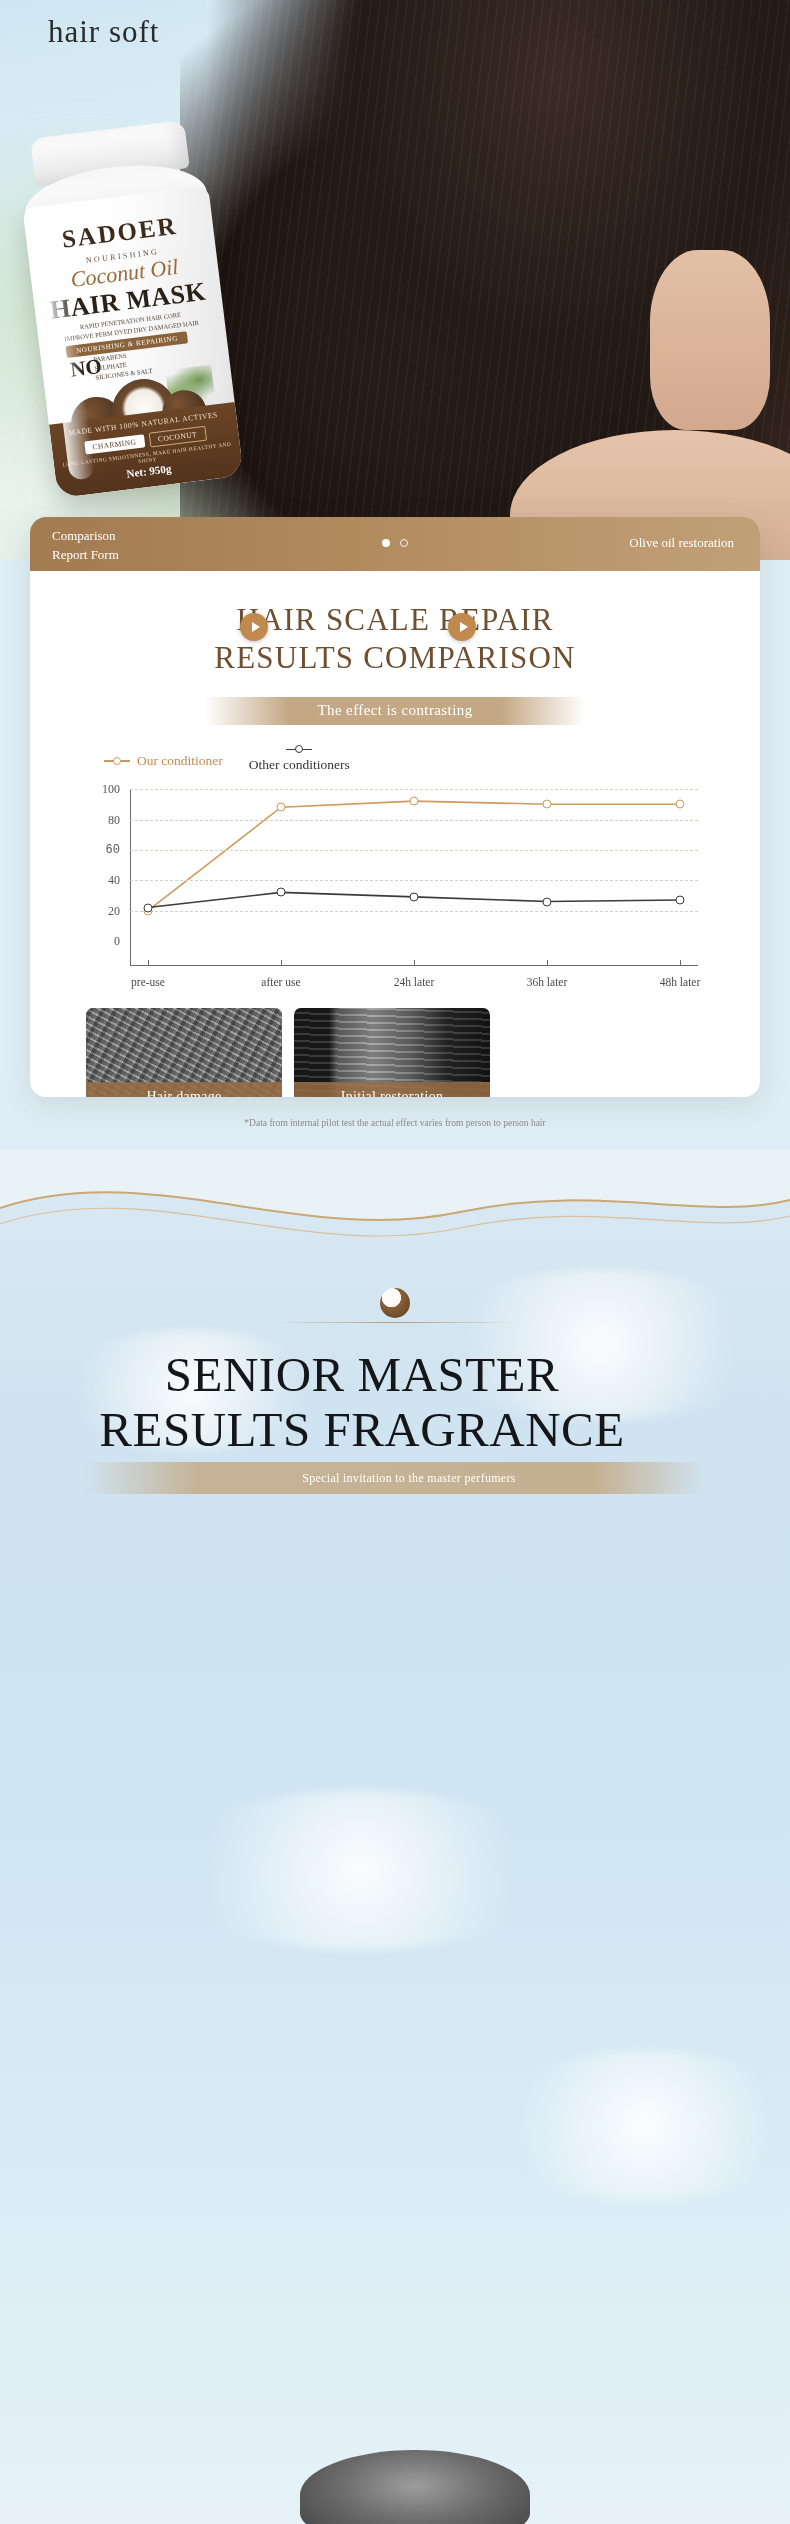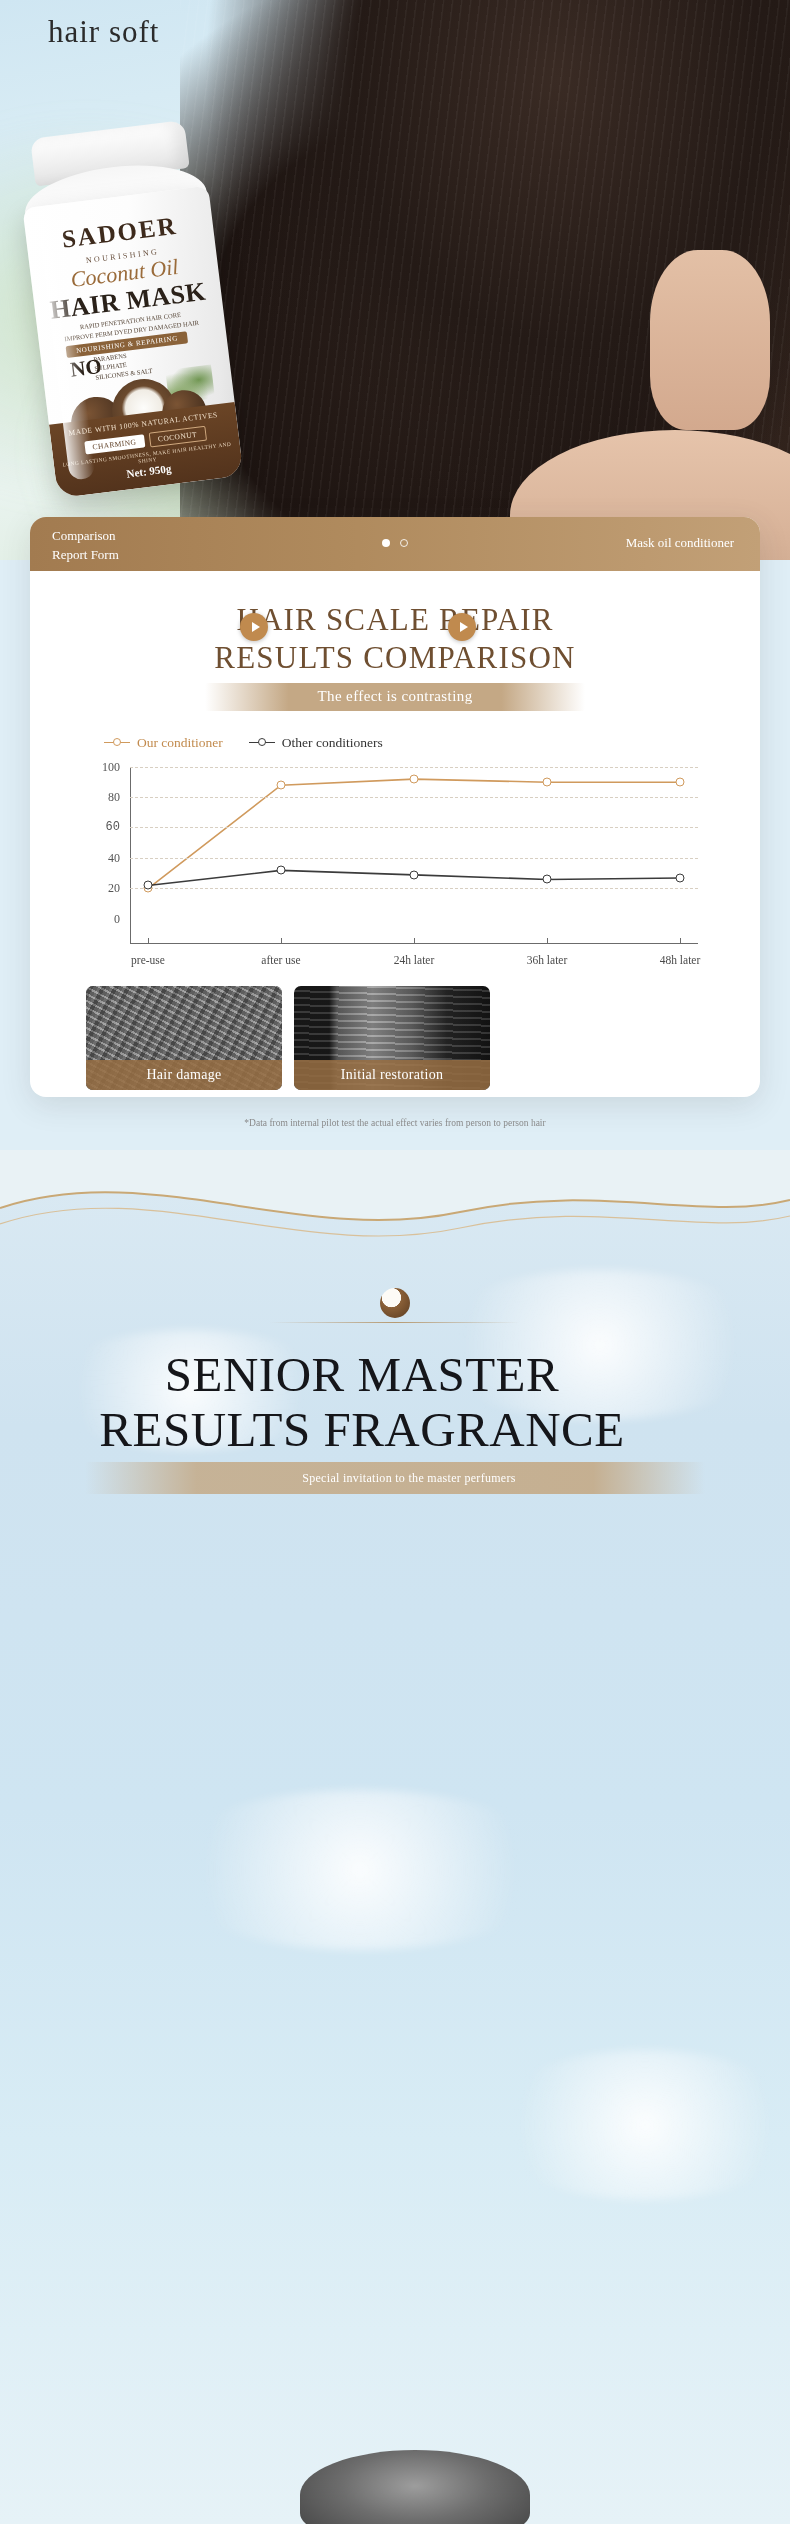--- a/index.html
+++ b/index.html
@@ -229,39 +229,39 @@
   }
   .h-title {
     text-align: center;
     font-size: 31px;
     color: #6f4f31;
     letter-spacing: 1.2px;
     line-height: 1.22;
     margin-top: 22px;
   }
   .h-sub-wrap {
-    margin: 6px auto 0;
+    margin: 20px auto 0;
     width: 380px; height: 28px;
     background: linear-gradient(90deg, rgba(196,168,133,0) 0%, #c4a885 22%, #c4a885 78%, rgba(196,168,133,0) 100%);
     border-radius: 3px;
     display: flex; align-items: center; justify-content: center;
   }
   .h-sub { color: #fff; font-size: 15px; letter-spacing: .4px; }
 
   .legend { display: flex; gap: 26px; margin: 24px 0 0 58px; align-items: center; }
   .legend-item { display: flex; align-items: center; gap: 7px; font-size: 13.5px; }
   .legend-line { width: 26px; height: 1.5px; position: relative; }
   .legend-dot {
     position: absolute; left: 9px; top: -3.5px;
     width: 8px; height: 8px; border-radius: 50%; background: #fff;
   }
   .legend-a { color: #c28b4e; }
   .legend-a .legend-line { background: #d09a5d; }
   .legend-a .legend-dot { border: 1.6px solid #d09a5d; }
-  .legend-b { color: #333; }
+  .legend-b { color: #333; flex-direction: column; }
   .legend-b .legend-line { background: #3b3b3b; }
   .legend-b .legend-dot { border: 1.6px solid #3b3b3b; }
 
   .chart { position: relative; margin: 8px 0 0 40px; width: 620px; height: 185px; }
   .y-label {
     position: absolute; left: 0; width: 34px; text-align: right;
     font-size: 12px; color: #555; transform: translateY(-7px);
   }
   .grid-line {
     position: absolute; left: 44px; right: 8px; height: 0;
@@ -462,21 +462,21 @@
 </div>
 
 <div class="card">
   <div class="card-header">
     <div class="card-header-title" style="white-space:pre-line">Comparison
 Report Form</div>
     <div class="dots">
       <span class="dot"></span>
       <span class="dot hollow"></span>
     </div>
-    <div class="card-header-right">Mask oil conditioner</div>
+    <div class="card-header-right">Olive oil restoration</div>
   </div>
 
   <div class="card-body">
 
     <div class="h-title">HAIR SCALE REPAIR</div>
     <div class="h-title" style="margin-top:0">RESULTS COMPARISON</div>
 
     <div class="h-sub-wrap">
       <span class="h-sub">The effect is contrasting</span>
     </div>

